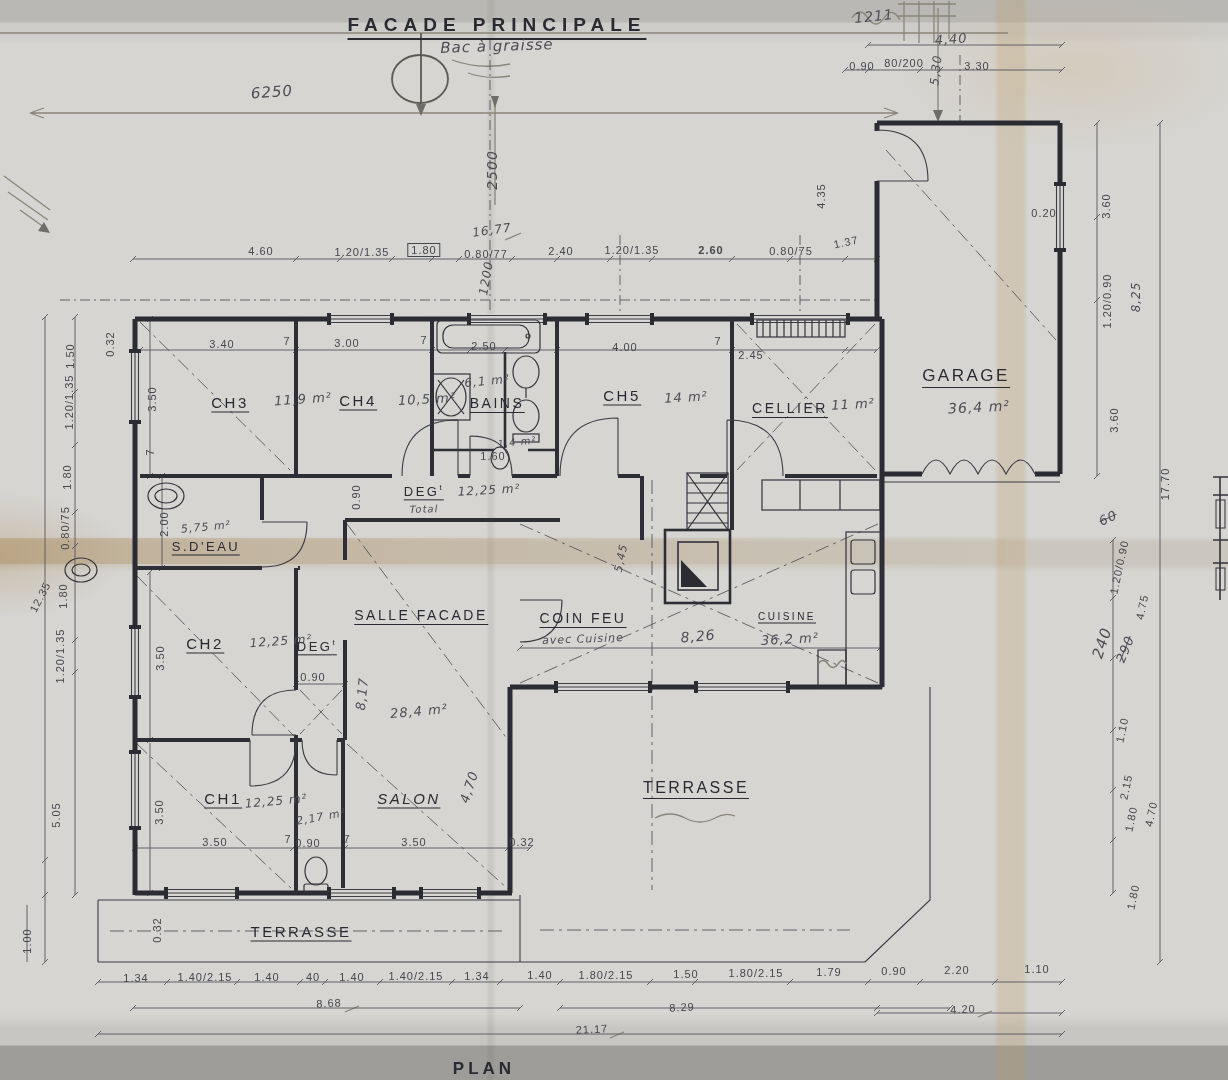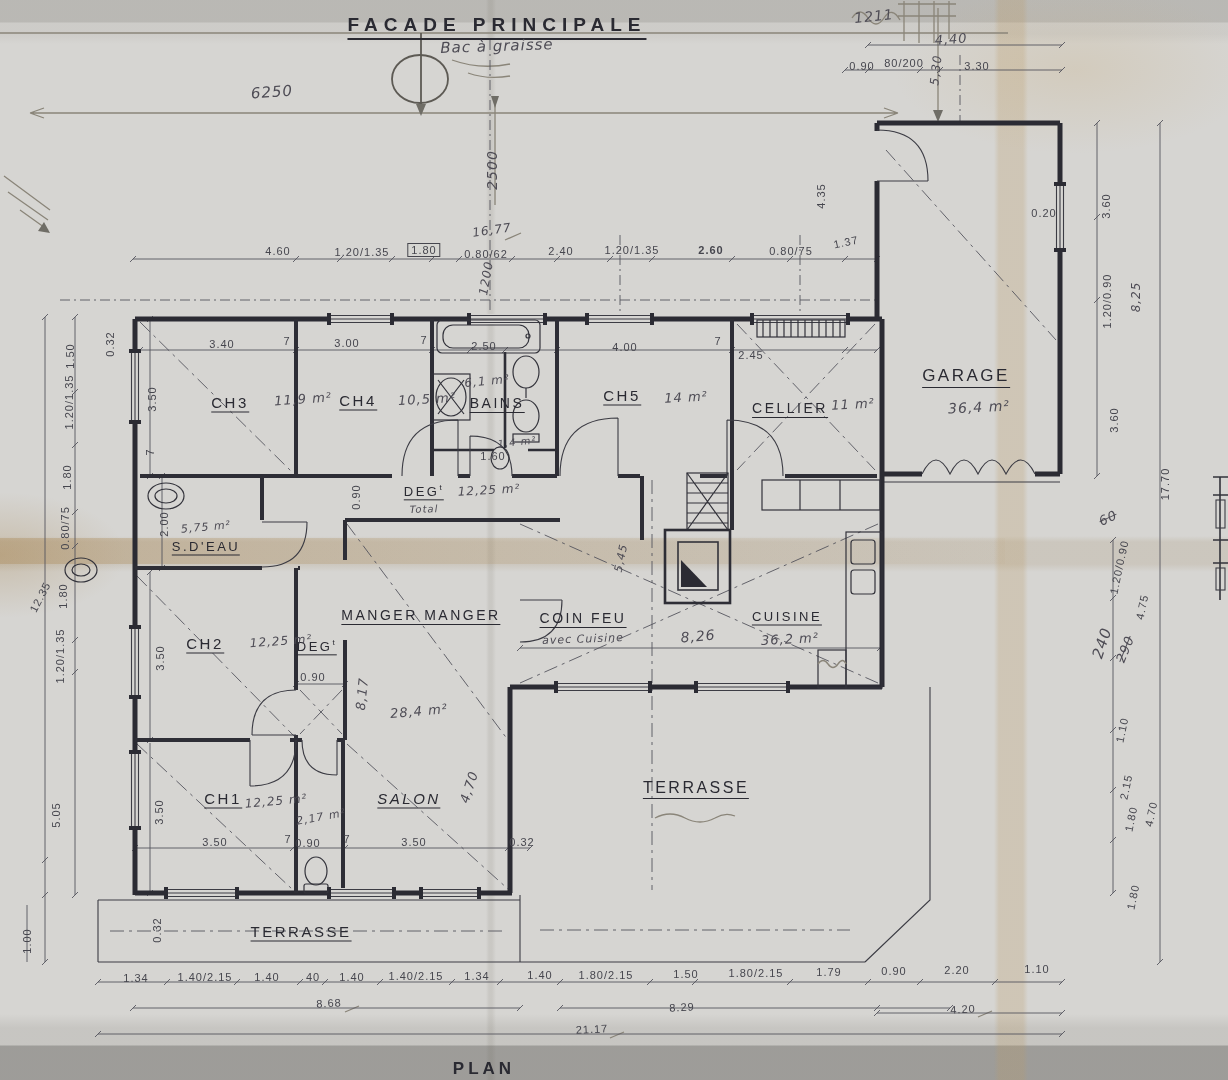--- a/index.html
+++ b/index.html
@@ -261,33 +261,33 @@
     <div class="title" style="left:497px;top:27px;font-size:19px;">FACADE PRINCIPALE</div>
     <div class="title" style="left:484px;top:1071px;font-size:17px;letter-spacing:4px;">PLAN</div>
   <div class="lbl print u" style="left: 230px; top: 403px; transform: translate(-50%, -50%) rotate(0deg);">CH3</div>
       <div class="lbl print u" style="left: 358px; top: 401px; transform: translate(-50%, -50%) rotate(0deg);">CH4</div>
       <div class="lbl print u" style="left: 497px; top: 404px; font-size: 14px; transform: translate(-50%, -50%) rotate(0deg);">BAINS</div>
       <div class="lbl print u" style="left: 622px; top: 396px; transform: translate(-50%, -50%) rotate(0deg);">CH5</div>
       <div class="lbl print u" style="left: 790px; top: 409px; font-size: 14px; transform: translate(-50%, -50%) rotate(0deg);">CELLIER</div>
       <div class="lbl print u" style="left: 966px; top: 377px; font-size: 17px; transform: translate(-50%, -50%) rotate(0deg);">GARAGE</div>
       <div class="lbl print u" style="left: 206px; top: 547px; font-size: 13px; transform: translate(-50%, -50%) rotate(0deg);">S.D'EAU</div>
       <div class="lbl print u" style="left: 424px; top: 492px; font-size: 13px; transform: translate(-50%, -50%) rotate(0deg);">DEG<sup>t</sup></div>
-      <div class="lbl print u" style="left: 421px; top: 616px; font-size: 14px; transform: translate(-50%, -50%) rotate(0deg);">MANGER MANGER</div>
+      <div class="lbl print u" style="left: 421px; top: 616px; font-size: 14px; transform: translate(-50%, -50%) rotate(0deg);">SALLE FACADE</div>
       <div class="lbl print u" style="left: 583px; top: 619px; font-size: 14px; transform: translate(-50%, -50%) rotate(0deg);">COIN FEU</div>
-      <div class="lbl print u" style="left: 787px; top: 617px; font-size: 13px; transform: translate(-50%, -50%) rotate(0deg);">CUISINE</div>
+      <div class="lbl print u" style="left: 787px; top: 617px; font-size: 10px; transform: translate(-50%, -50%) rotate(0deg);">CUISINE</div>
       <div class="lbl print u" style="left: 205px; top: 644px; transform: translate(-50%, -50%) rotate(0deg);">CH2</div>
       <div class="lbl print u" style="left: 317px; top: 647px; font-size: 13px; transform: translate(-50%, -50%) rotate(0deg);">DEG<sup>t</sup></div>
       <div class="lbl print u" style="left: 203px; top: 799px; transform: translate(-50%, -50%) rotate(0deg); margin-left: 20px;">CH1</div>
       <div class="lbl print u" style="left: 409px; top: 799px; transform: translate(-50%, -50%) rotate(0deg); font-style: italic;">SALON</div>
       <div class="lbl print u" style="left: 301px; top: 932px; font-size: 15px; transform: translate(-50%, -50%) rotate(0deg);">TERRASSE</div>
       <div class="lbl print u" style="left: 696px; top: 789px; font-size: 16px; transform: translate(-50%, -50%) rotate(0deg);">TERRASSE</div>
-      <div class="lbl dim" style="left: 278px; top: 251px; transform: translate(-50%, -50%) rotate(0deg);">4.60</div>
+      <div class="lbl dim" style="left: 261px; top: 251px; transform: translate(-50%, -50%) rotate(0deg);">4.60</div>
       <div class="lbl dim" style="left: 362px; top: 252px; transform: translate(-50%, -50%) rotate(0deg);">1.20/1.35</div>
       <div class="lbl dim box" style="left: 424px; top: 250px; transform: translate(-50%, -50%) rotate(0deg);">1.80</div>
-      <div class="lbl dim" style="left: 486px; top: 254px; transform: translate(-50%, -50%) rotate(0deg);">0.80/62</div>
+      <div class="lbl dim" style="left: 486px; top: 254px; transform: translate(-50%, -50%) rotate(0deg);">0.80/77</div>
       <div class="lbl dim" style="left: 561px; top: 251px; transform: translate(-50%, -50%) rotate(0deg);">2.40</div>
       <div class="lbl dim" style="left: 632px; top: 250px; transform: translate(-50%, -50%) rotate(0deg);">1.20/1.35</div>
       <div class="lbl dim" style="left: 711px; top: 250px; transform: translate(-50%, -50%) rotate(0deg); font-weight: bold;">2.60</div>
       <div class="lbl dim" style="left: 791px; top: 251px; transform: translate(-50%, -50%) rotate(0deg);">0.80/75</div>
       <div class="lbl dim" style="left: 846px; top: 242px; transform: translate(-50%, -50%) rotate(-12deg);">1.37</div>
       <div class="lbl dim" style="left: 862px; top: 66px; transform: translate(-50%, -50%) rotate(0deg);">0.90</div>
       <div class="lbl dim" style="left: 904px; top: 63px; transform: translate(-50%, -50%) rotate(0deg);">80/200</div>
       <div class="lbl dim" style="left: 977px; top: 66px; transform: translate(-50%, -50%) rotate(0deg); text-align: right;">3.30</div>
       <div class="lbl dim" style="left: 1044px; top: 213px; transform: translate(-50%, -50%) rotate(0deg);">0.20</div>
       <div class="lbl dim" style="left: 821px; top: 196px; transform: translate(-50%, -50%) rotate(-90deg);">4.35</div>

